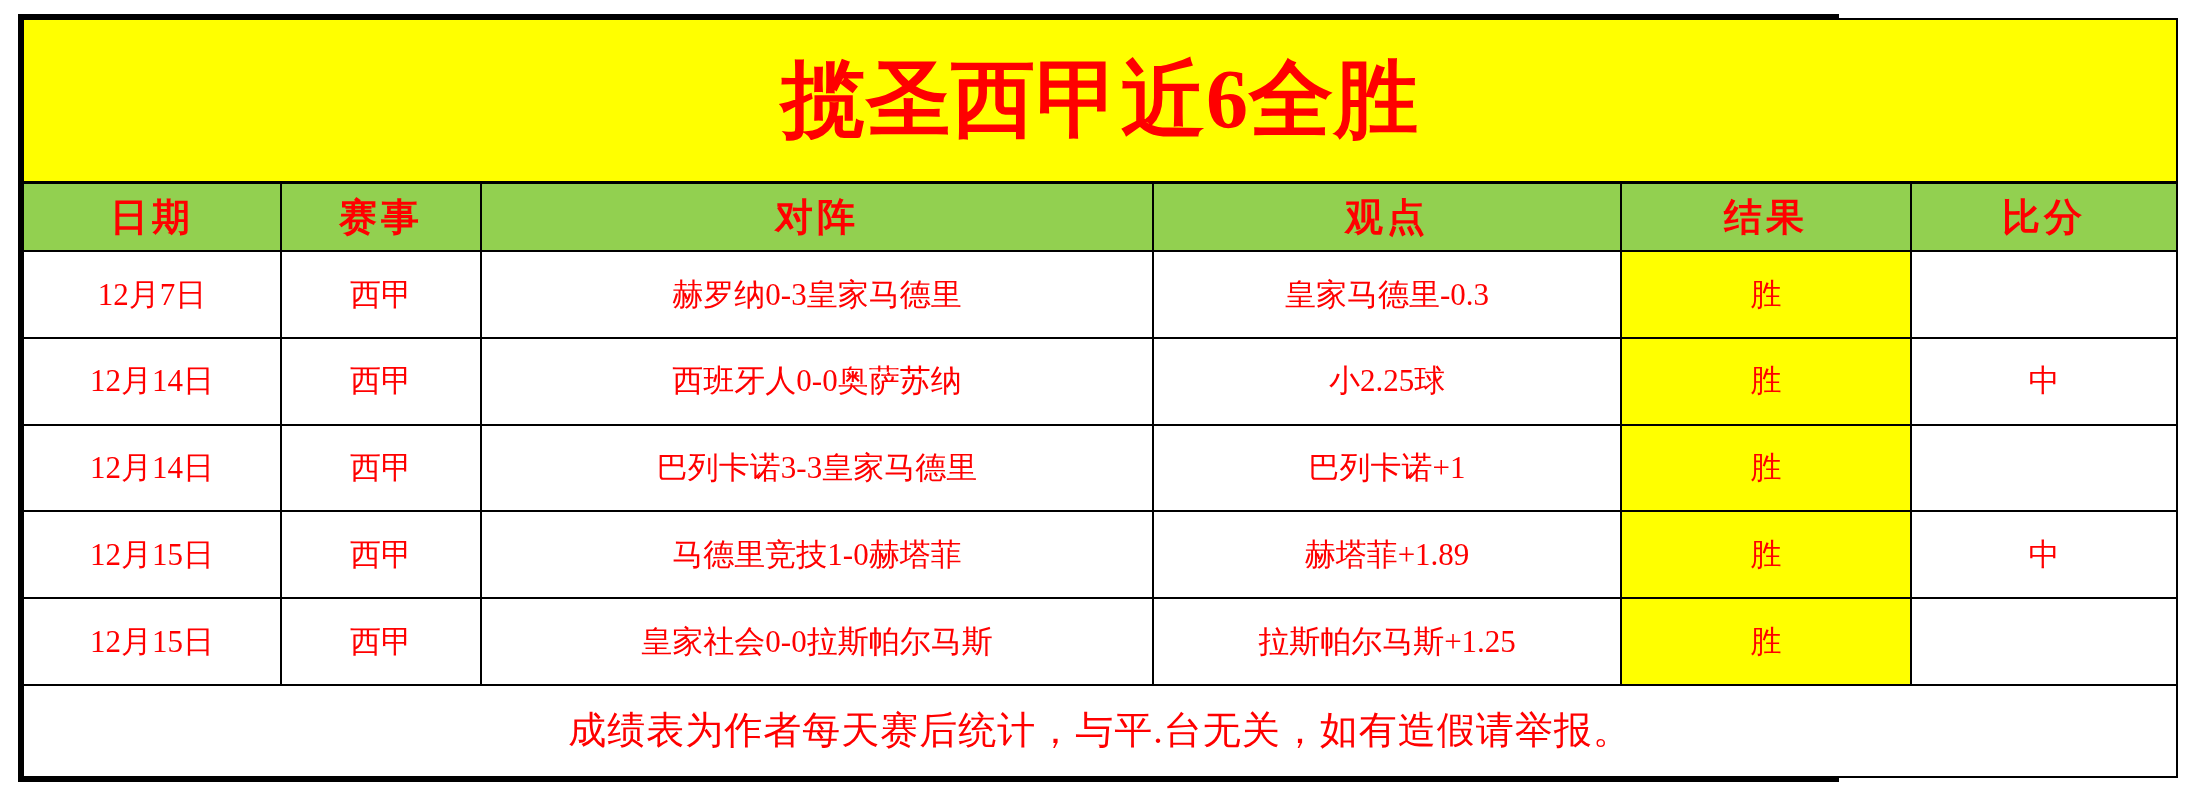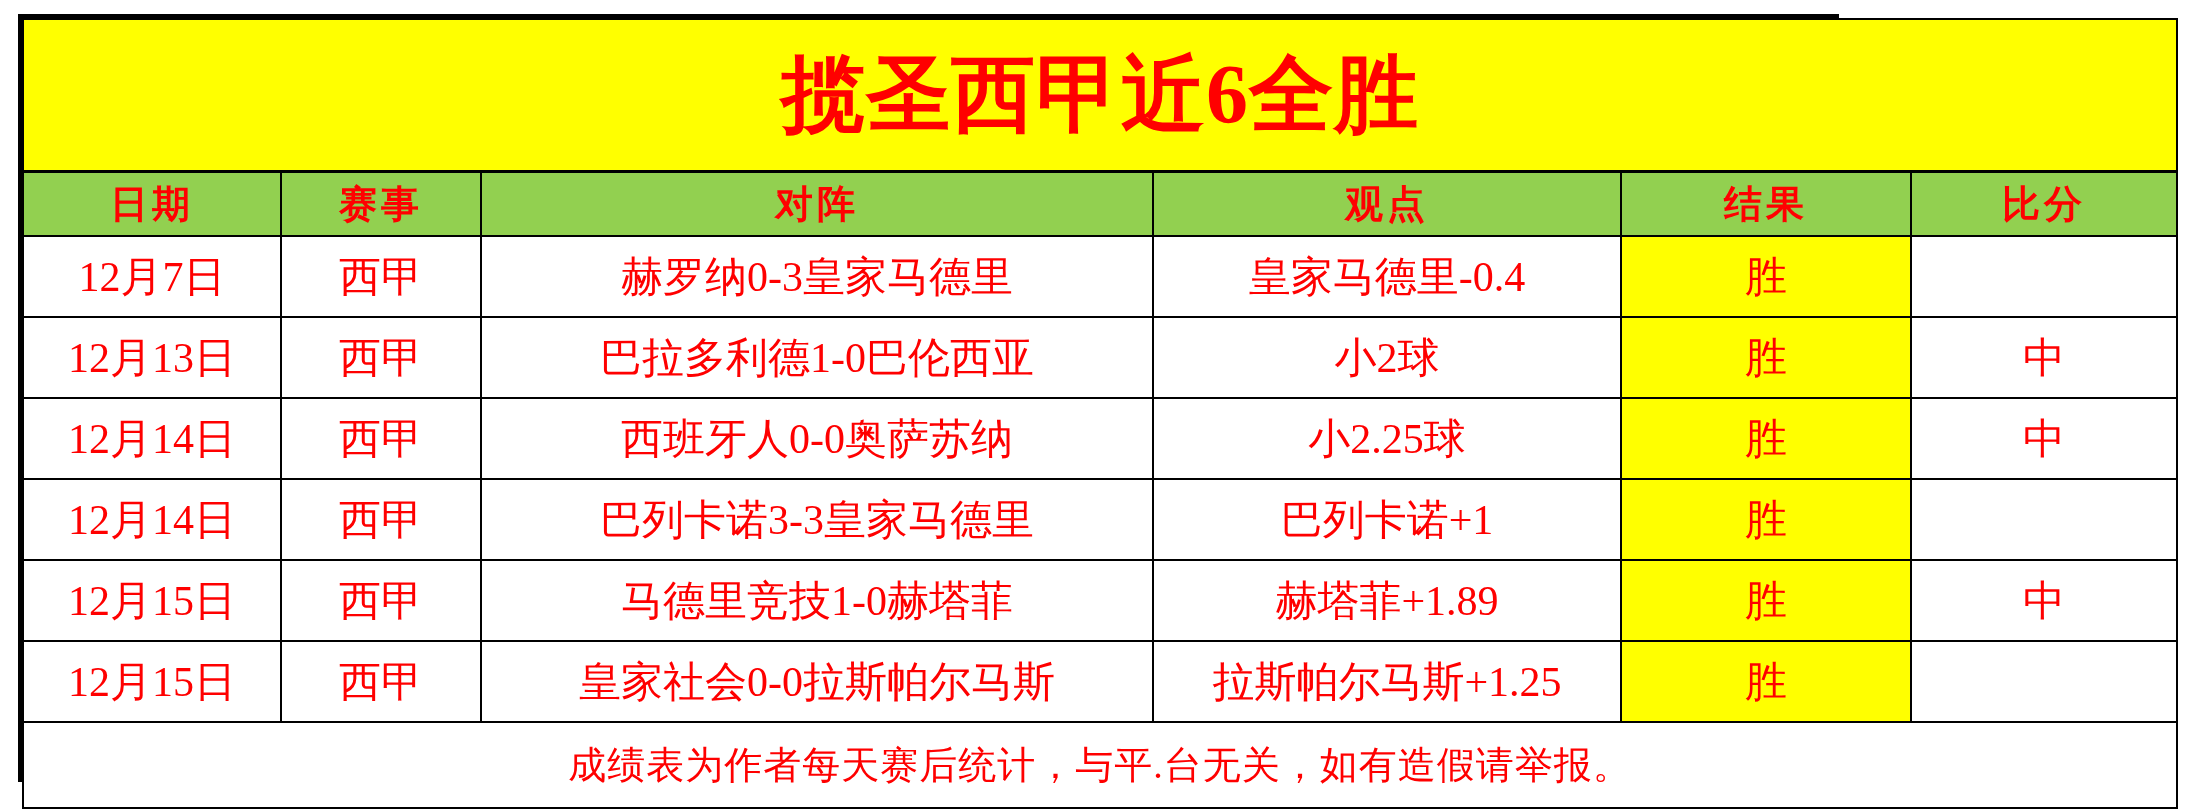--- a/index.html
+++ b/index.html
@@ -56,21 +56,21 @@
   }
   tr.head-row td {
     background: #92d050;
     height: 62px;
     font-size: 38px;
     font-weight: bold;
     letter-spacing: 4px;
   }
   tr.data-row td {
     height: 79px;
-    font-size: 42px;
+    font-size: 31px;
     background: #ffffff;
   }
   tr.data-row td.result-cell {
     background: #ffff00;
   }
   tr.foot-row td {
     height: 84px;
     font-size: 38px;
     background: #ffffff;
     letter-spacing: 1px;
@@ -99,31 +99,23 @@
         <td>对阵</td>
         <td>观点</td>
         <td>结果</td>
         <td>比分</td>
       </tr>
 
       <tr class="data-row">
         <td>12月7日</td>
         <td>西甲</td>
         <td>赫罗纳0-3皇家马德里</td>
-        <td>皇家马德里-0.4</td>
+        <td>皇家马德里-0.3</td>
         <td class="result-cell">胜</td>
         <td></td>
-      </tr>
-      <tr class="data-row">
-        <td>12月13日</td>
-        <td>西甲</td>
-        <td>巴拉多利德1-0巴伦西亚</td>
-        <td>小2球</td>
-        <td class="result-cell">胜</td>
-        <td>中</td>
       </tr>
       <tr class="data-row">
         <td>12月14日</td>
         <td>西甲</td>
         <td>西班牙人0-0奥萨苏纳</td>
         <td>小2.25球</td>
         <td class="result-cell">胜</td>
         <td>中</td>
       </tr>
       <tr class="data-row">

